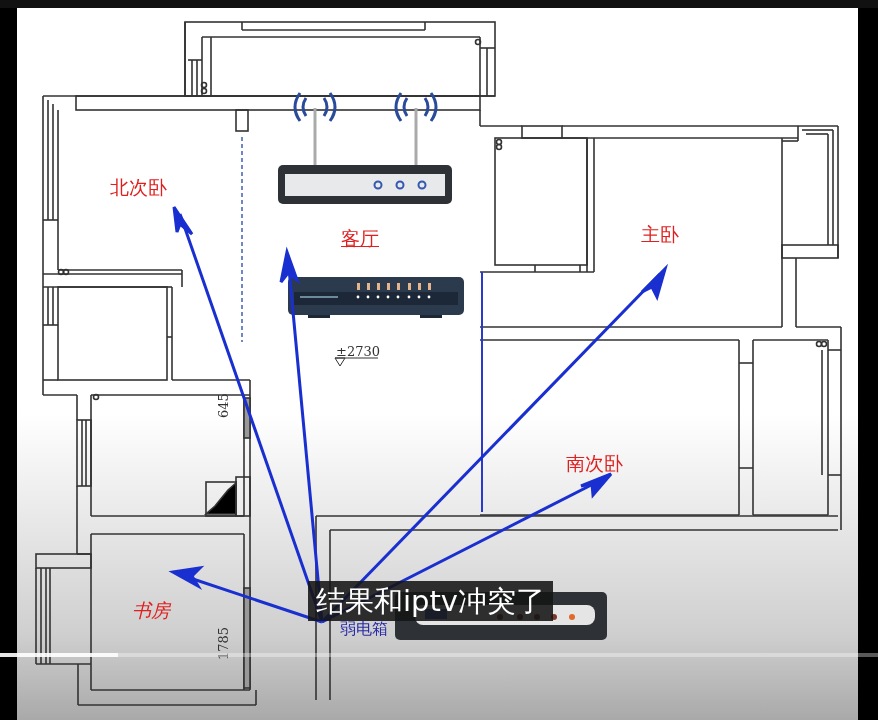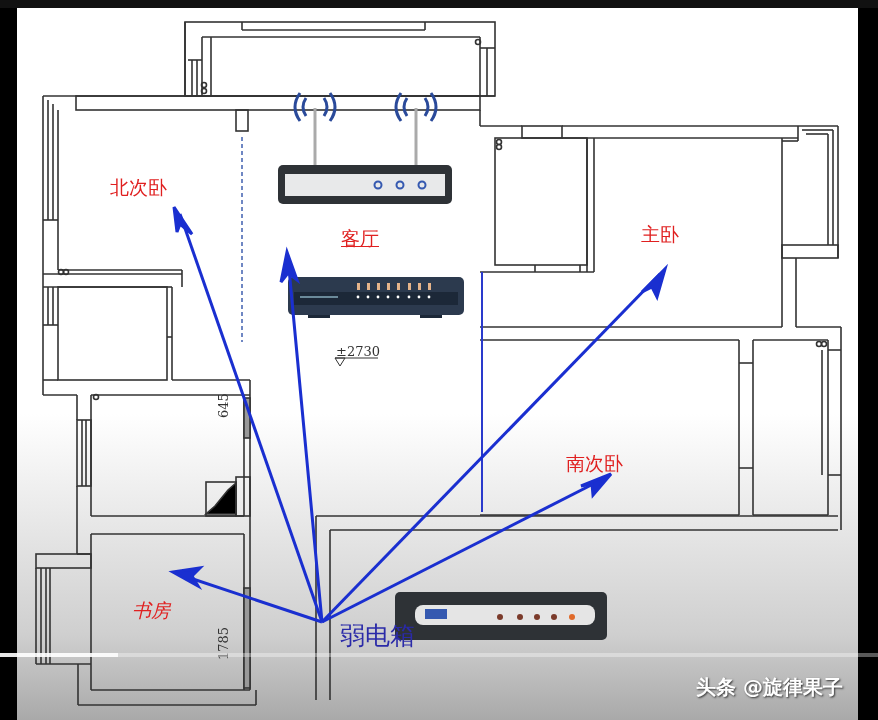--- a/index.html
+++ b/index.html
@@ -8,21 +8,21 @@
     .topbar { position:absolute; left:0; top:0; width:878px; height:8px; background:#111; }
     .leftbar { position:absolute; left:0; top:8px; width:17px; height:712px; background:#000; }
     .rightbar { position:absolute; left:858px; top:8px; width:20px; height:712px; background:#000; }
     .canvas { position:absolute; left:17px; top:8px; width:841px; height:712px;
       background:linear-gradient(to bottom, #ffffff 0%, #ffffff 57%, #e8e8e8 72%, #cfcfcf 88%, #a9a9a9 100%); }
     svg.plan { position:absolute; left:0; top:0; }
     .room-label { position:absolute; color:#e02020; font-size:19px; font-weight:normal; white-space:nowrap; }
     .dim-label { position:absolute; color:#333; font-family:"DejaVu Serif", serif; font-size:13px; }
     .subtitle { position:absolute; left:308px; top:581px; height:40px; padding:0 8px; background:rgba(20,20,20,0.88);
       color:#fff; font-size:29px; line-height:40px; white-space:nowrap; }
-    .weak-box-label { position:absolute; left:340px; top:619px; color:#2a2aa8; font-size:25px; white-space:nowrap;text-align:center; }
+    .weak-box-label { position:absolute; left:340px; top:619px; color:#2a2aa8; font-size:16px; white-space:nowrap;text-align:center; }
     .watermark { position:absolute; left:696px; top:674px; color:#fff; font-size:20px; font-weight:bold;
       text-shadow:1px 1px 2px #333; white-space:nowrap; }
     .progress-track { position:absolute; left:0; top:653px; width:878px; height:4px; background:rgba(255,255,255,0.35); }
     .progress-fill { position:absolute; left:0; top:653px; width:118px; height:4px; background:rgba(255,255,255,0.85); }
   </style>
 </head>
 <body>
 
 <div class="frame">
   <div class="topbar"></div>
@@ -254,18 +254,18 @@
   <div class="room-label" style="left:641px; top:215px;margin-top:7px;">主卧</div>
   <div class="room-label" style="left:566px; top:414px;margin-top:37px;">南次卧</div>
   <div class="room-label" style="left:132px; top:598px;font-style:italic;">书房</div>
 
   <div class="dim-label" style="left:336px; top:344px;">±2730</div>
   <div class="dim-label" style="left:216px; top:418px; transform:rotate(-90deg); transform-origin:left top;">645</div>
   <div class="dim-label" style="left:216px; top:660px; transform:rotate(-90deg); transform-origin:left top;">1785</div>
 
   <div class="weak-box-label">弱电箱</div>
 
+  <div class="subtitle">结果和iptv冲突了</div>
 
   <div class="progress-track"></div>
   <div class="progress-fill"></div>
 
-  <div class="watermark">头条 @旋律果子</div>
 </div>
 
 </body></html>

